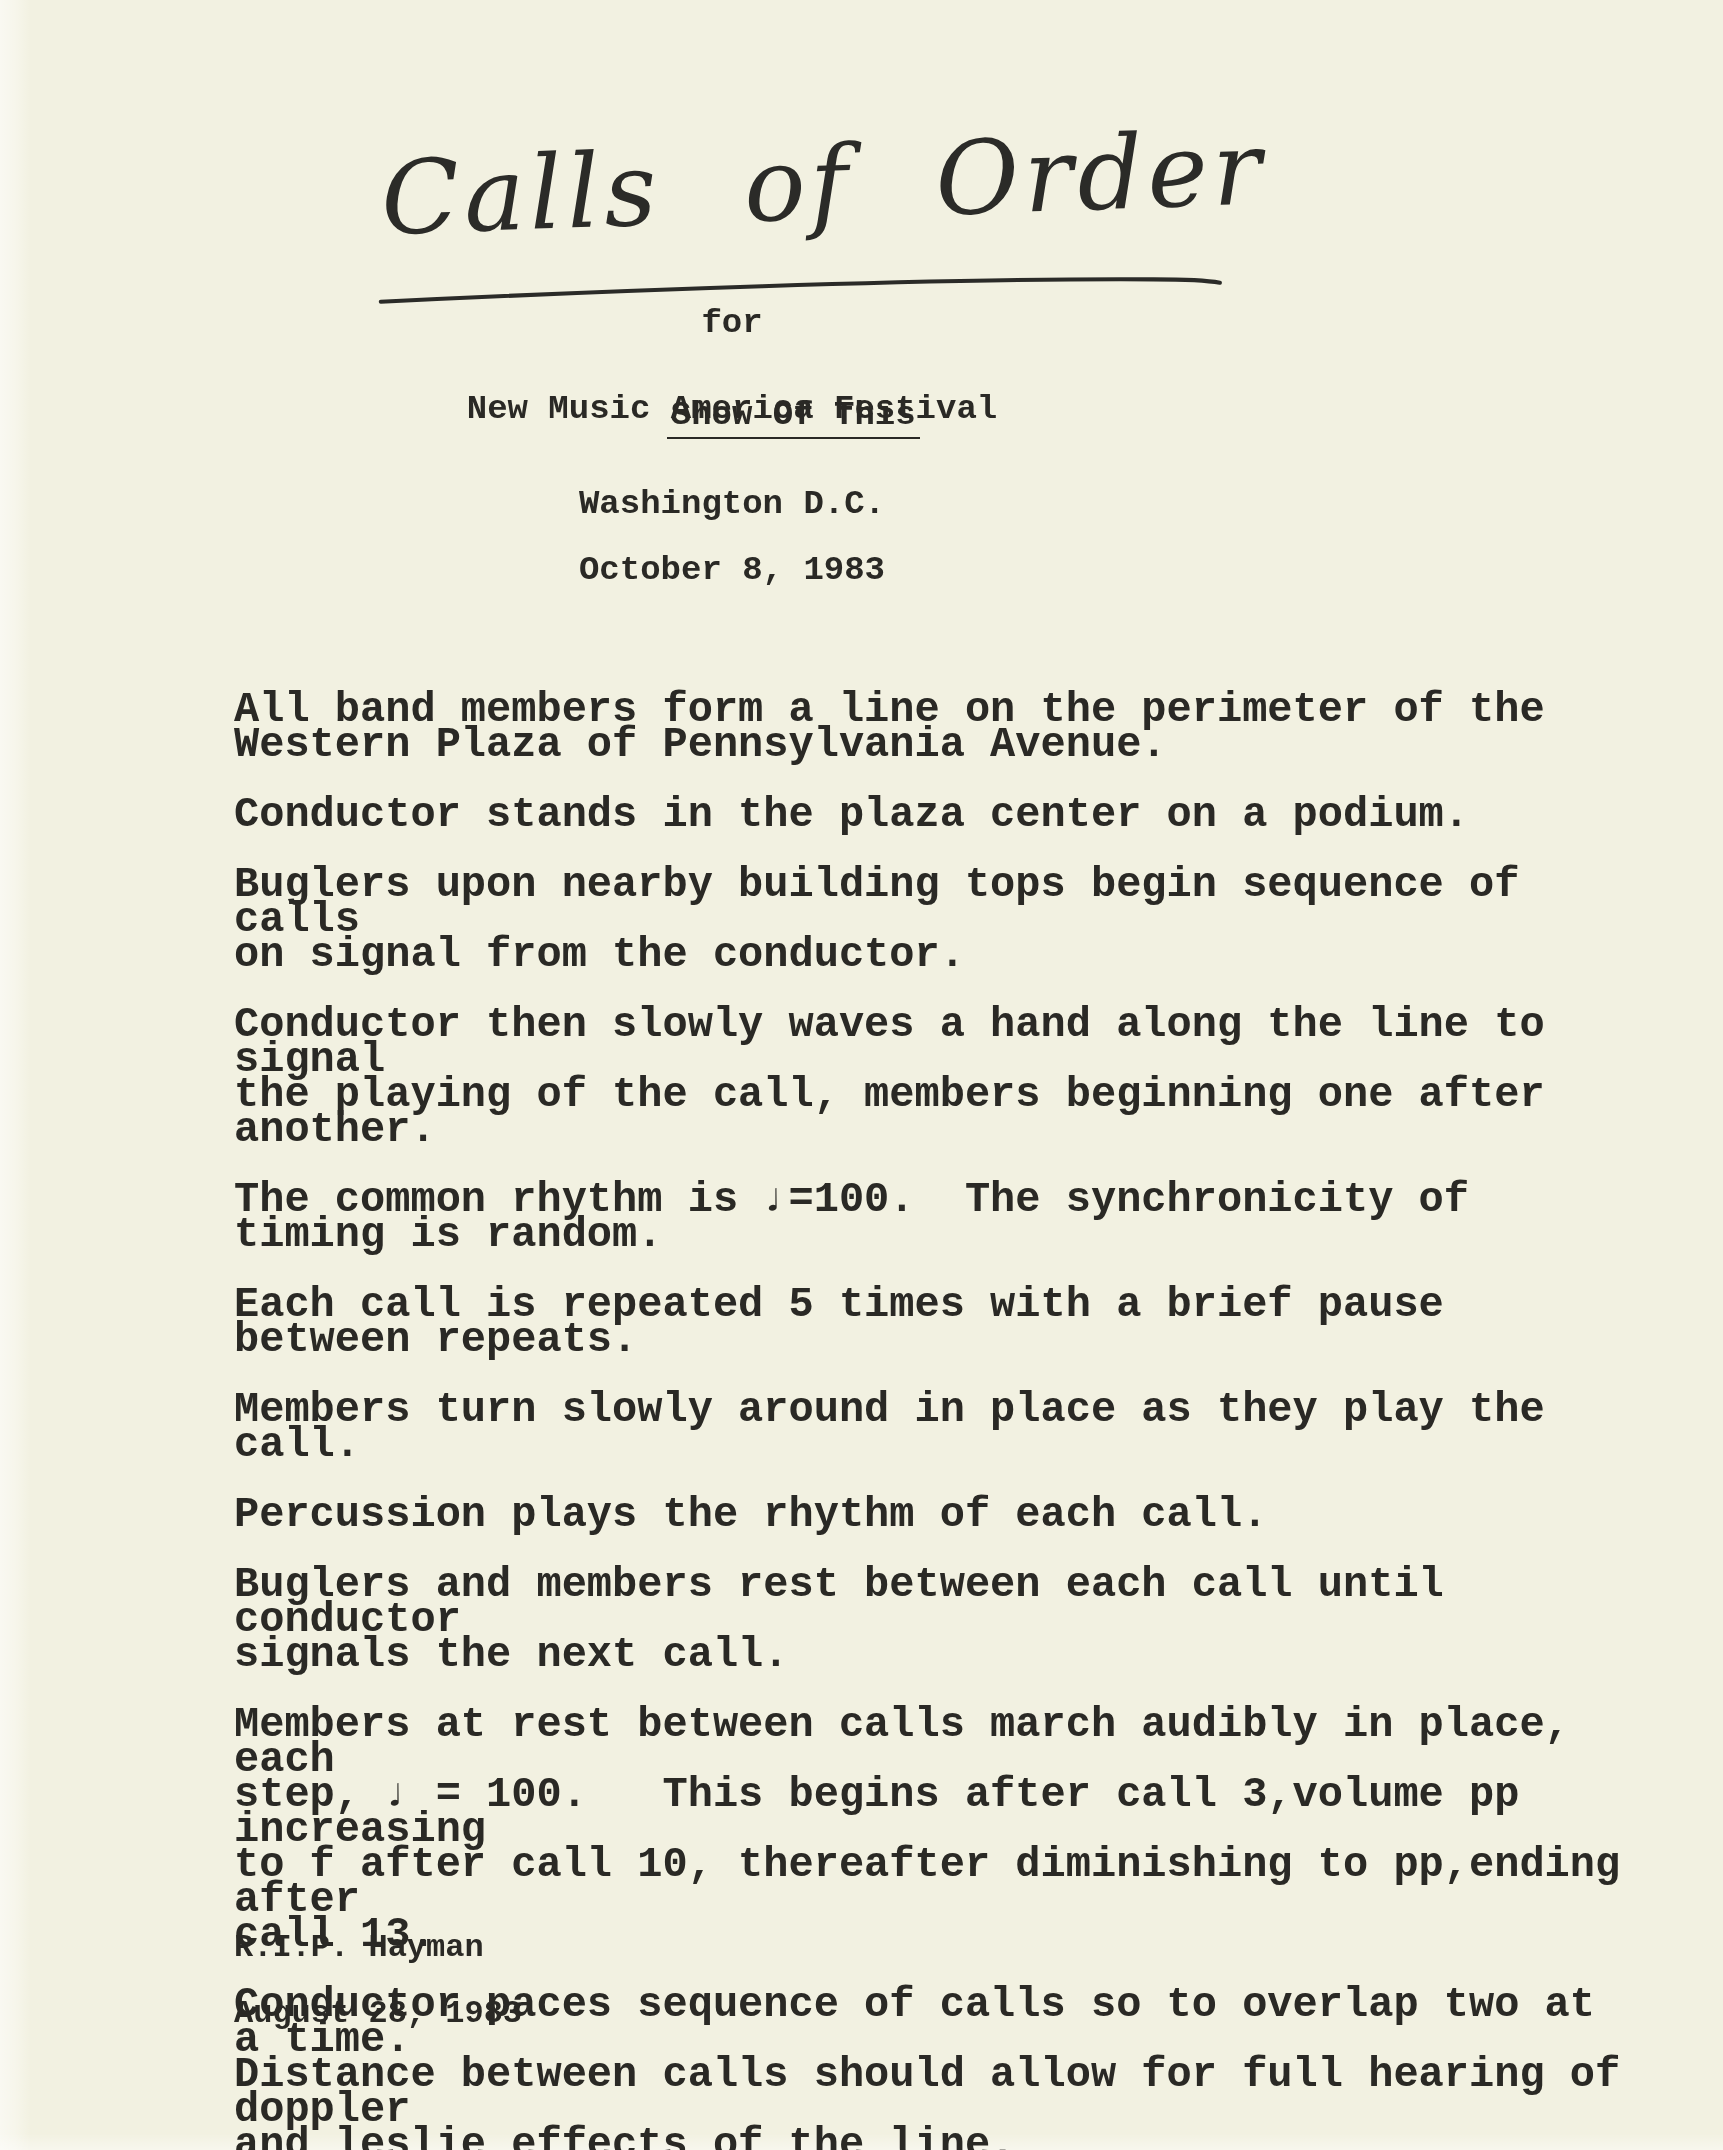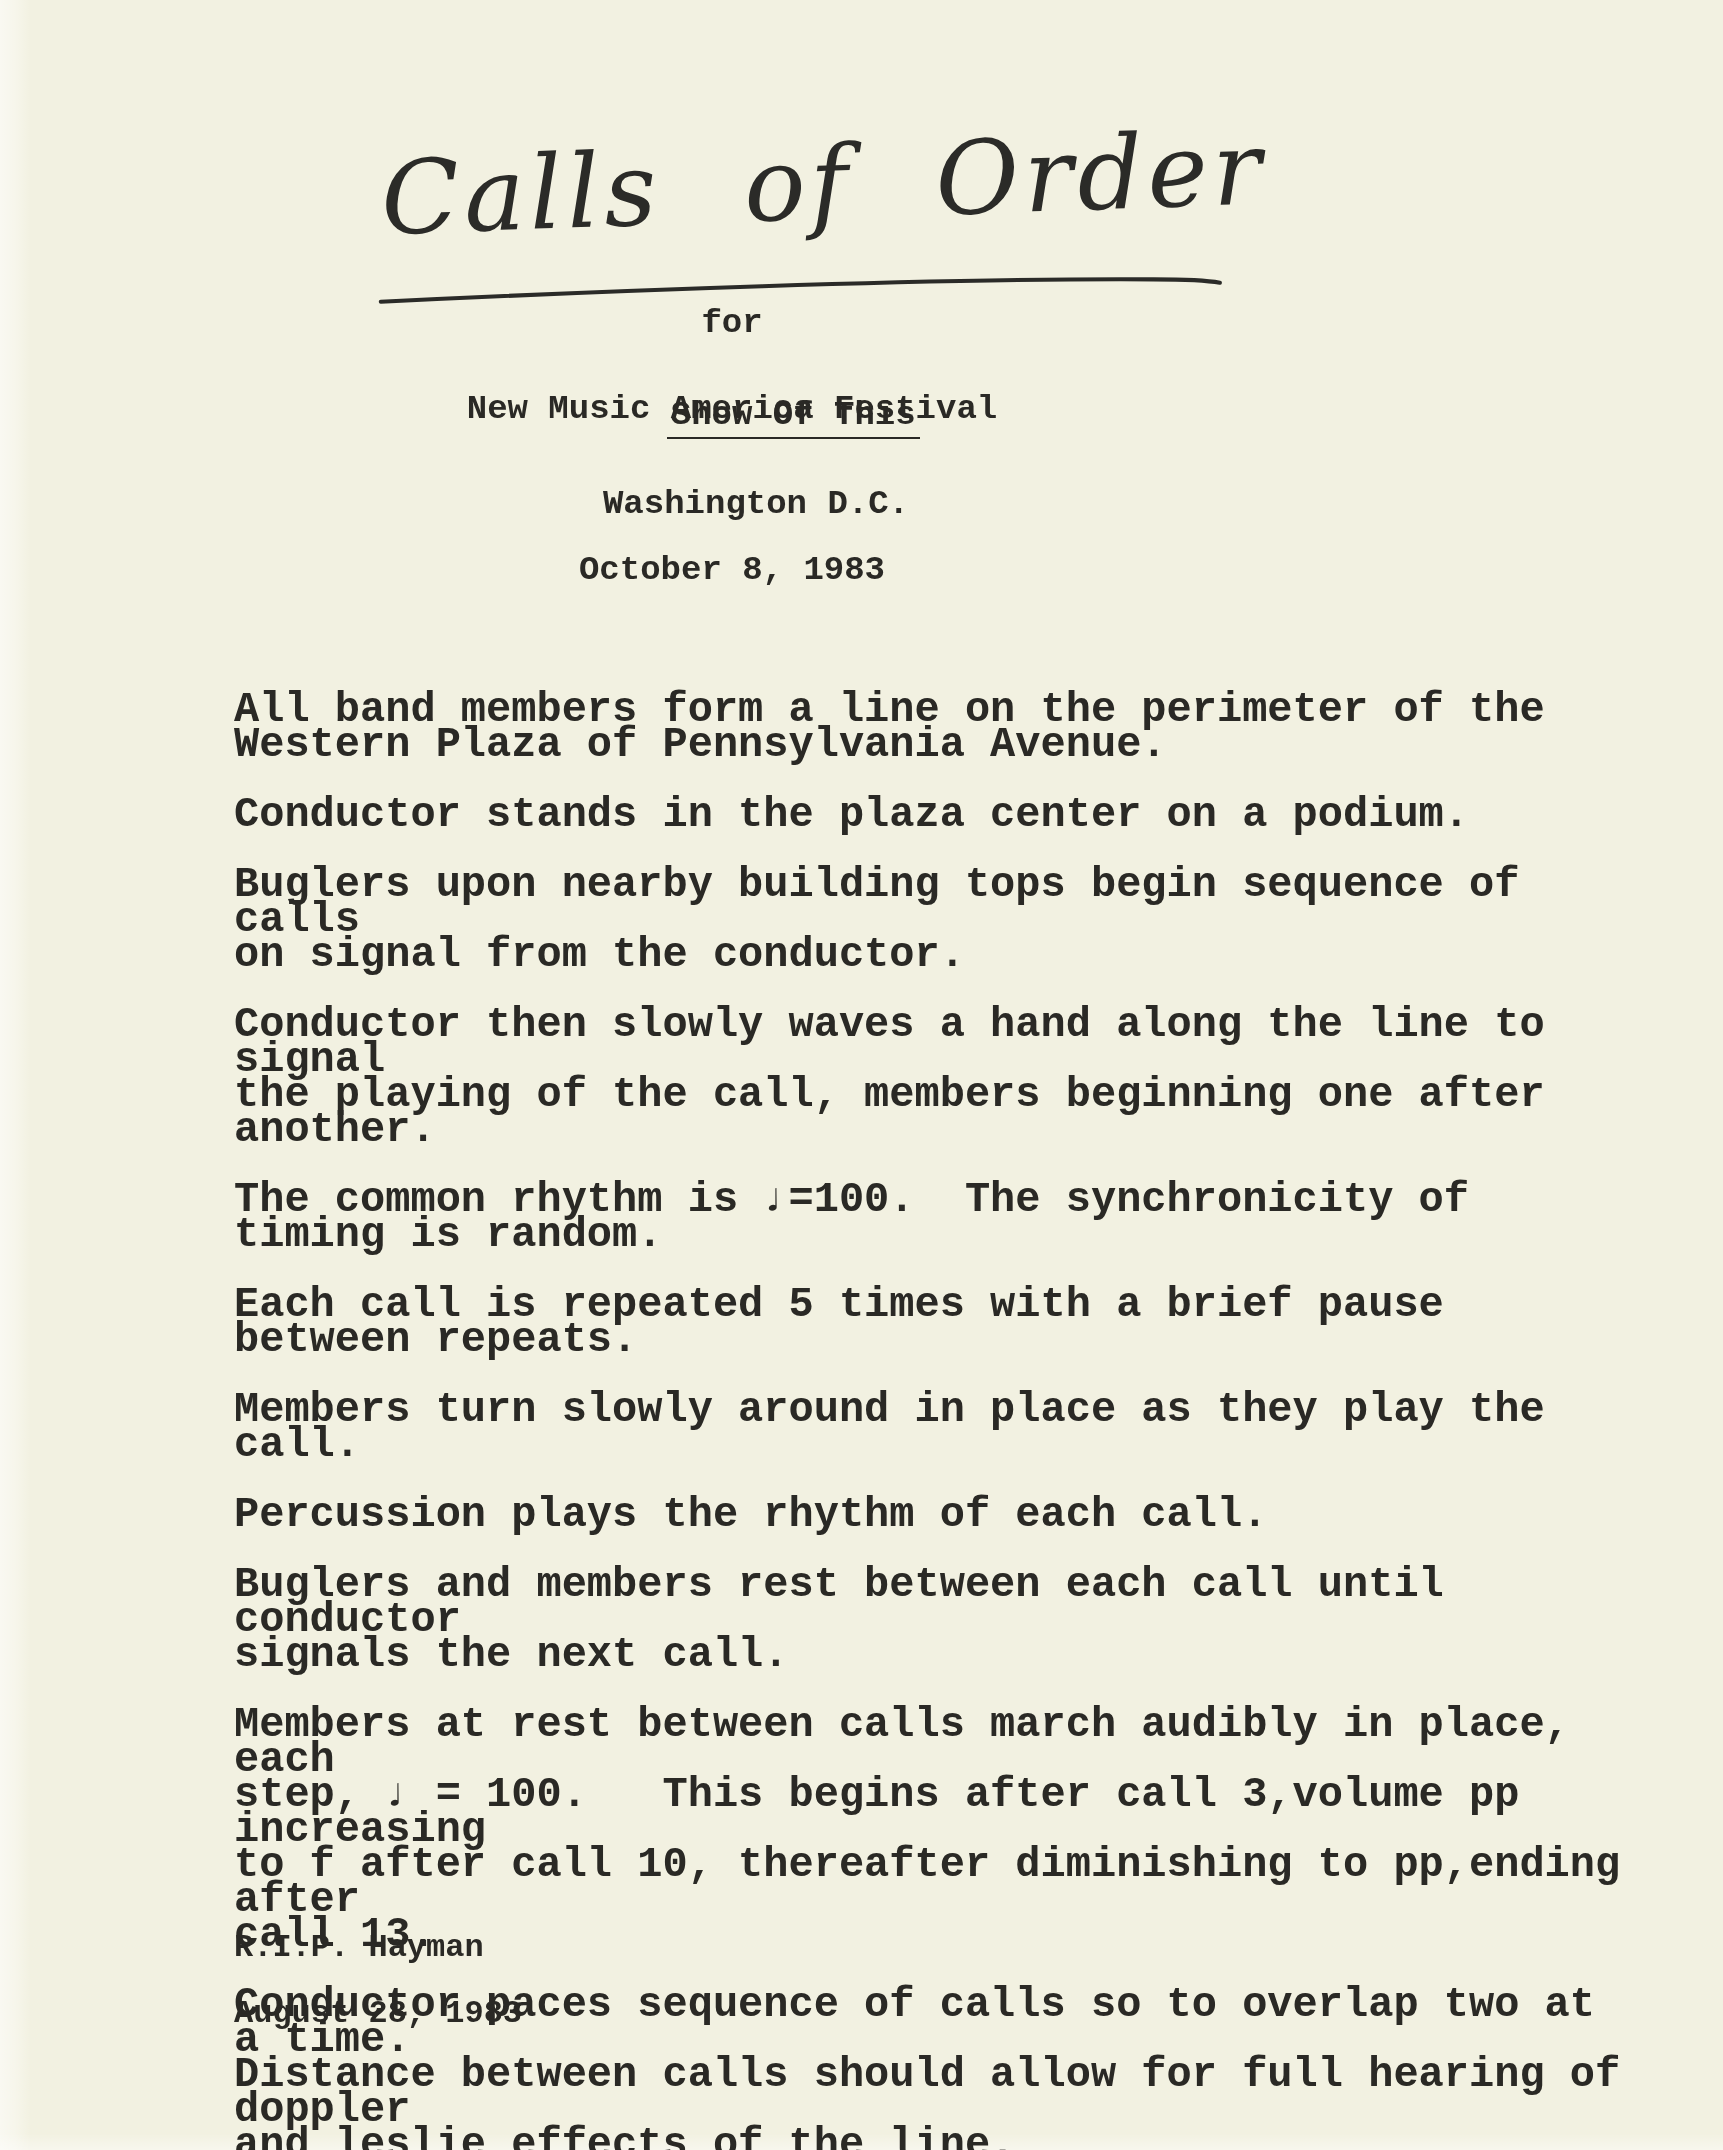--- a/index.html
+++ b/index.html
@@ -58,21 +58,21 @@
     width: 100%;
     text-align: center;
     font-size: 34px;
     font-weight: bold;
     line-height: 35px;
     white-space: pre;
   }
   .h-for      { top: 306px; }
   .h-work     { top: 363px; }
   .h-festival { top: 392px; }
-  .h-city     { top: 487px; padding-left: 24px; }
+  .h-city     { top: 487px; }
   .h-date     { top: 553px; }
   .h-work .u {
     display: inline-block;
     border-bottom: 2.7px solid #2a2925;
     padding: 0 4.1px 4.1px 4.1px;
   }
   
   .body-text {
     position: absolute;
     left: 234px;

